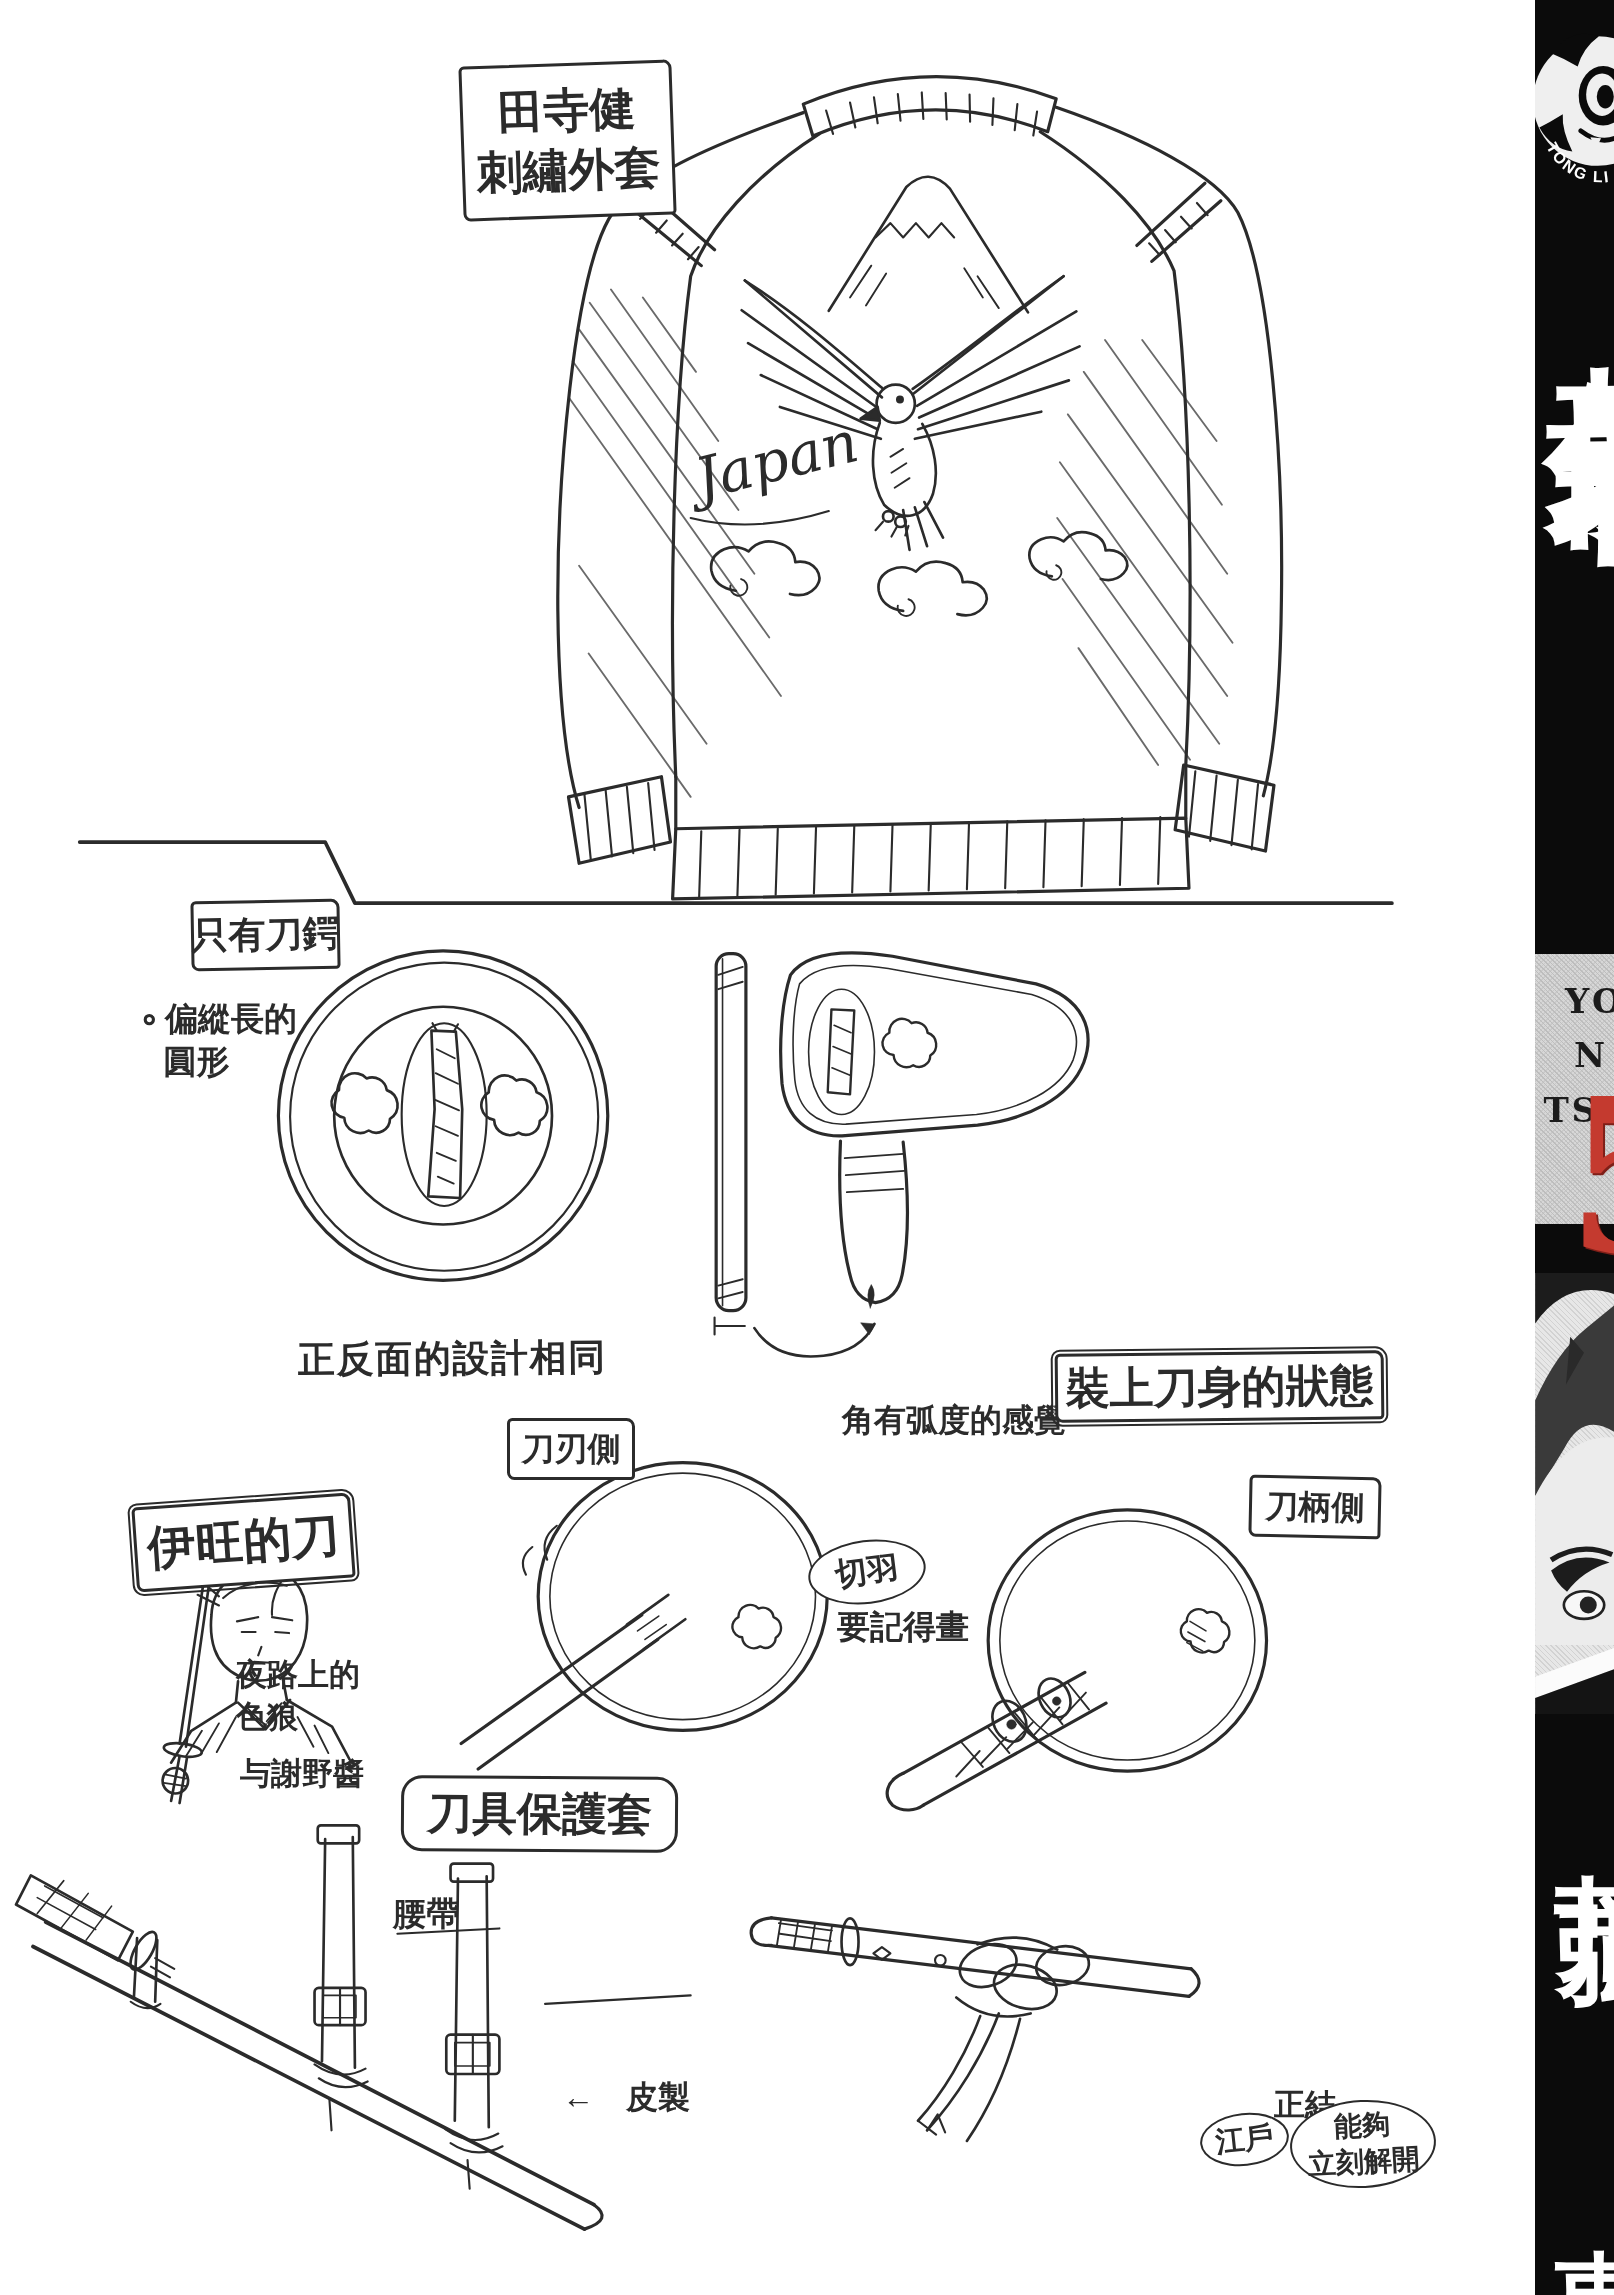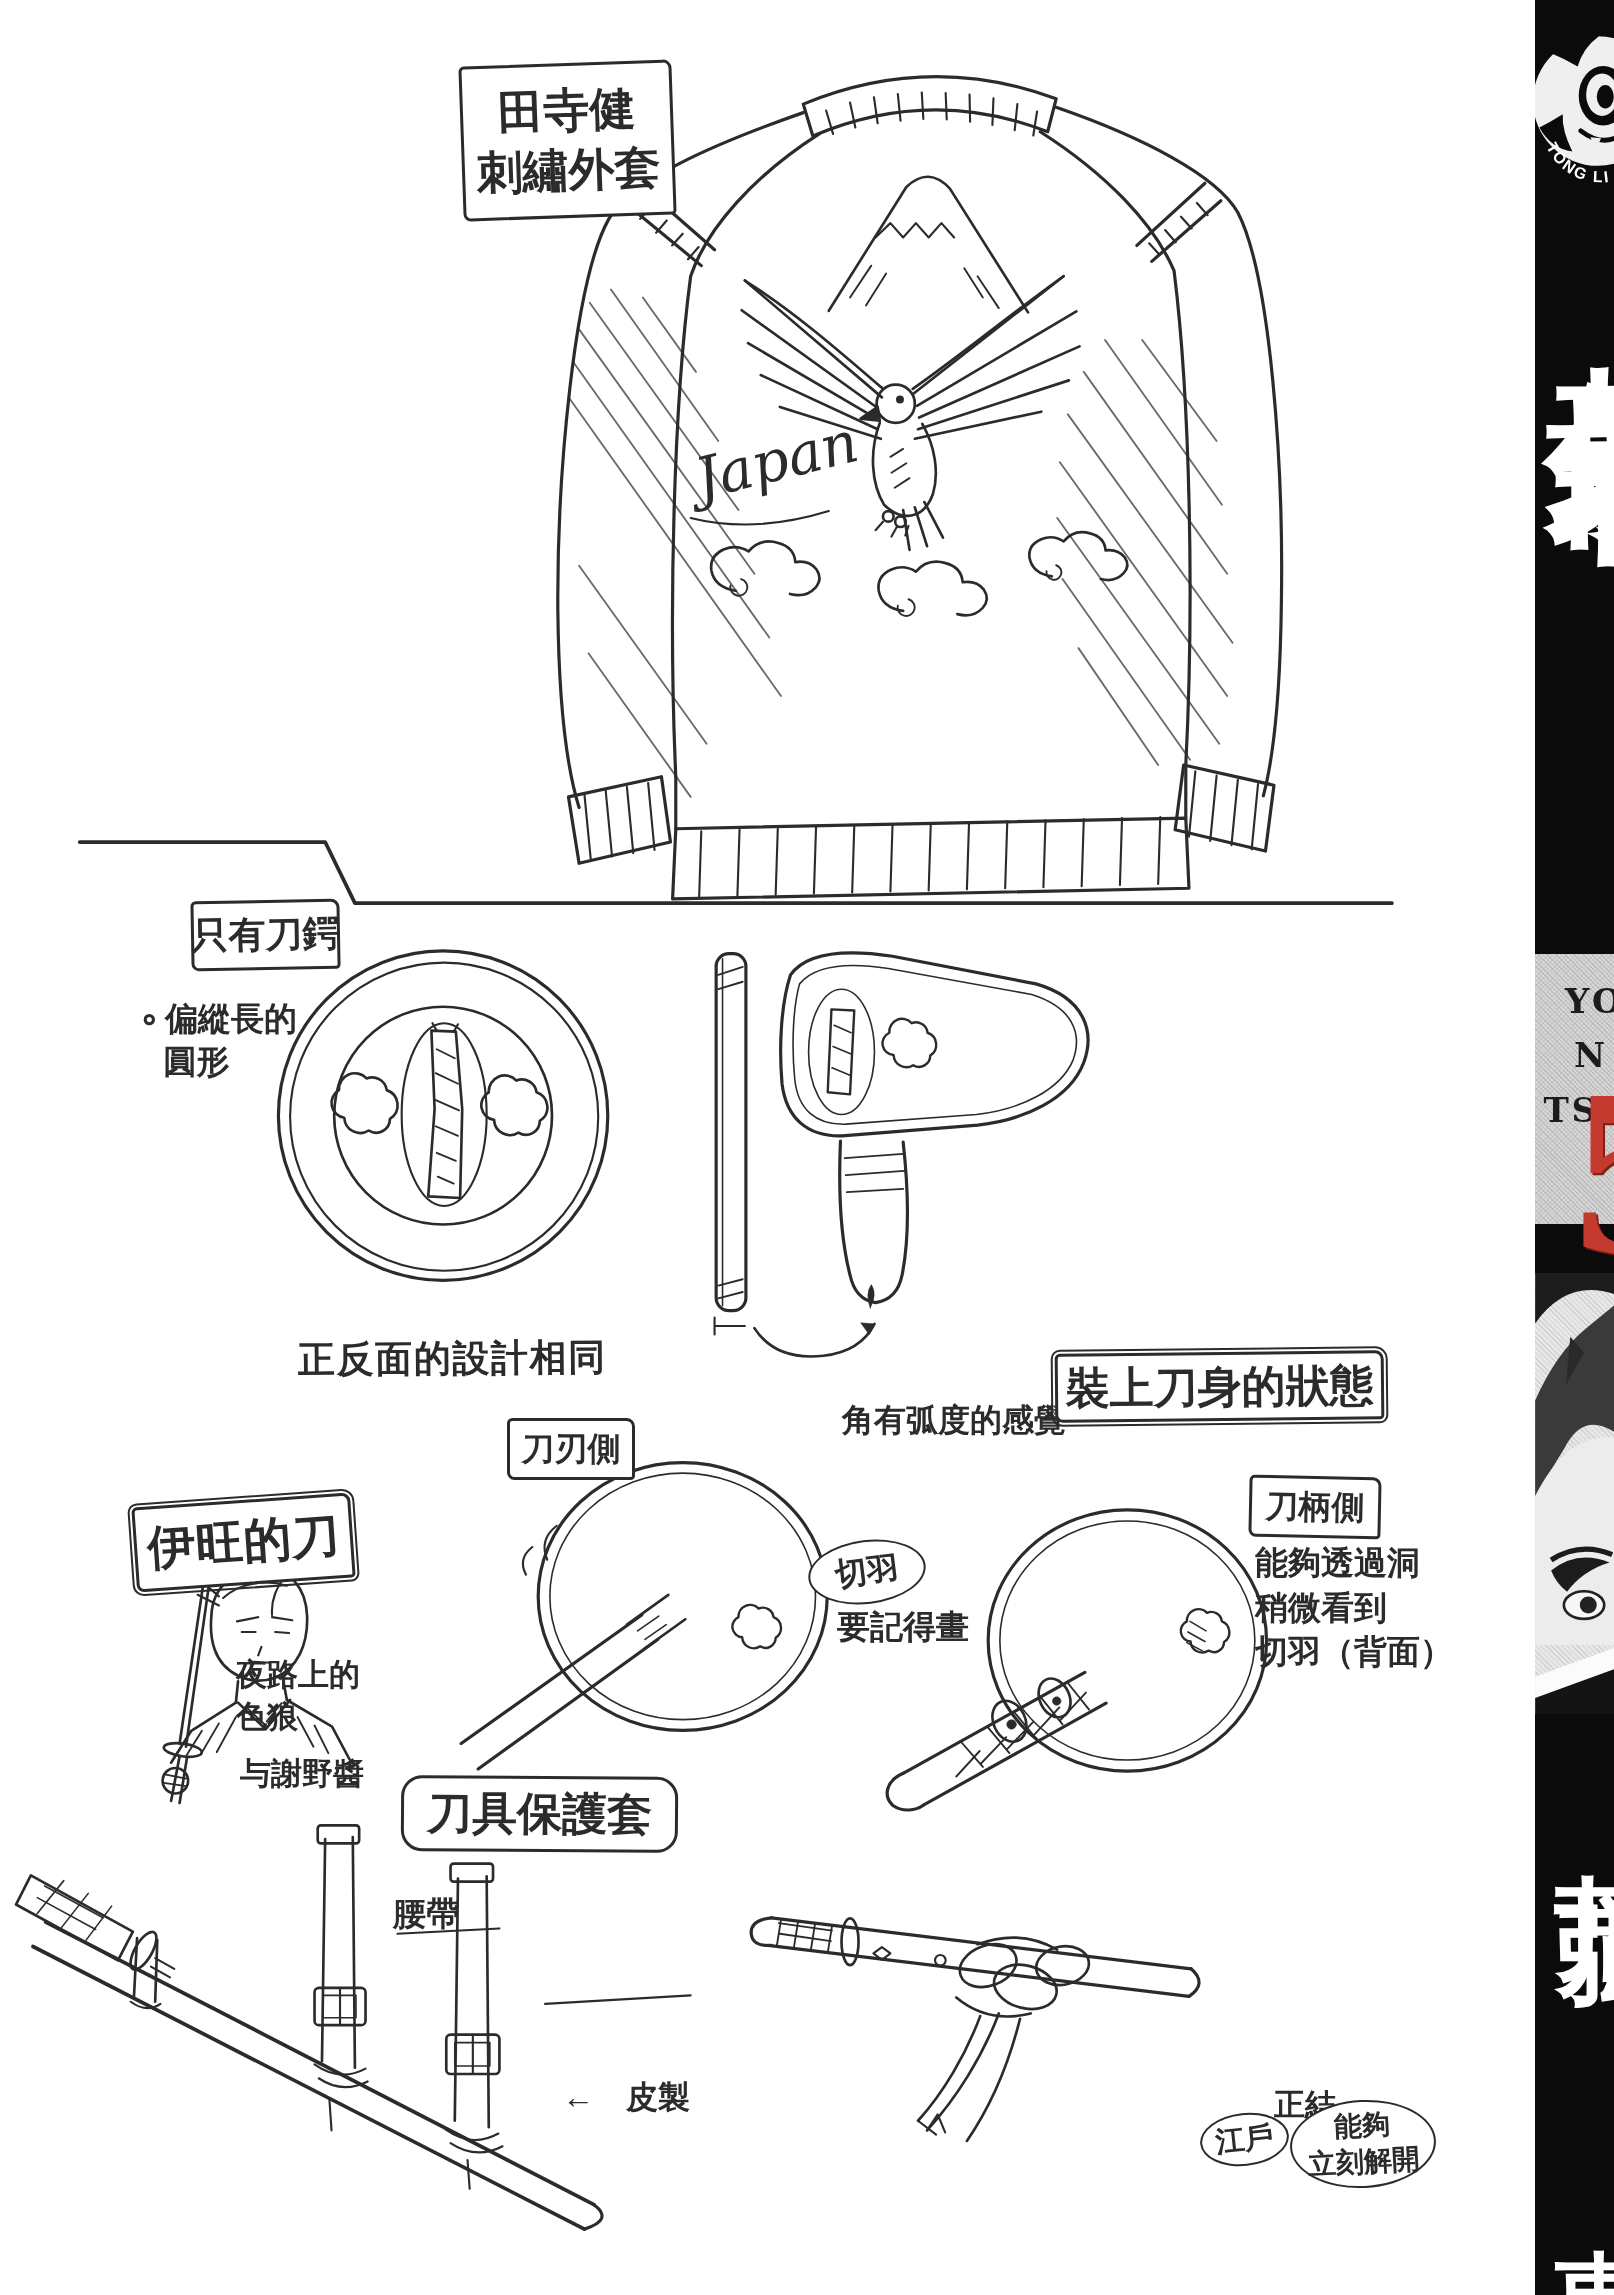--- a/index.html
+++ b/index.html
@@ -222,25 +222,20 @@
 
   <div class="abs box hand" style="left:1249px;top:1476px;width:126px;height:56px;font-size:33px;transform:rotate(1.2deg);">
     <span>刀柄側</span>
   </div>
 
   <div class="abs bubble hand" style="left:808px;top:1540px;width:114px;height:60px;font-size:32px;transform:rotate(-7deg);">
     <span>切羽</span>
   </div>
   <div class="abs hand" style="left:837px;top:1606px;font-size:33px;">要記得畫</div>
 
-  <div class="abs hand" style="left:1255px;top:1541px;font-size:33px;line-height:1.35;">
-    <div>能夠透過洞</div>
-    <div>稍微看到</div>
-    <div>切羽（背面）</div>
-  </div>
 
   <div class="abs box box2 hand" style="left:134px;top:1500px;width:213px;height:79px;font-size:48px;transform:rotate(-4deg);">
     <span>伊旺的刀</span>
   </div>
 
   <div class="abs hand" style="left:236px;top:1654px;font-size:31px;line-height:1.35;">
     <div>夜路上的</div>
     <div>色狼</div>
   </div>
   <div class="abs hand" style="left:240px;top:1754px;font-size:31px;">与謝野醬</div>

